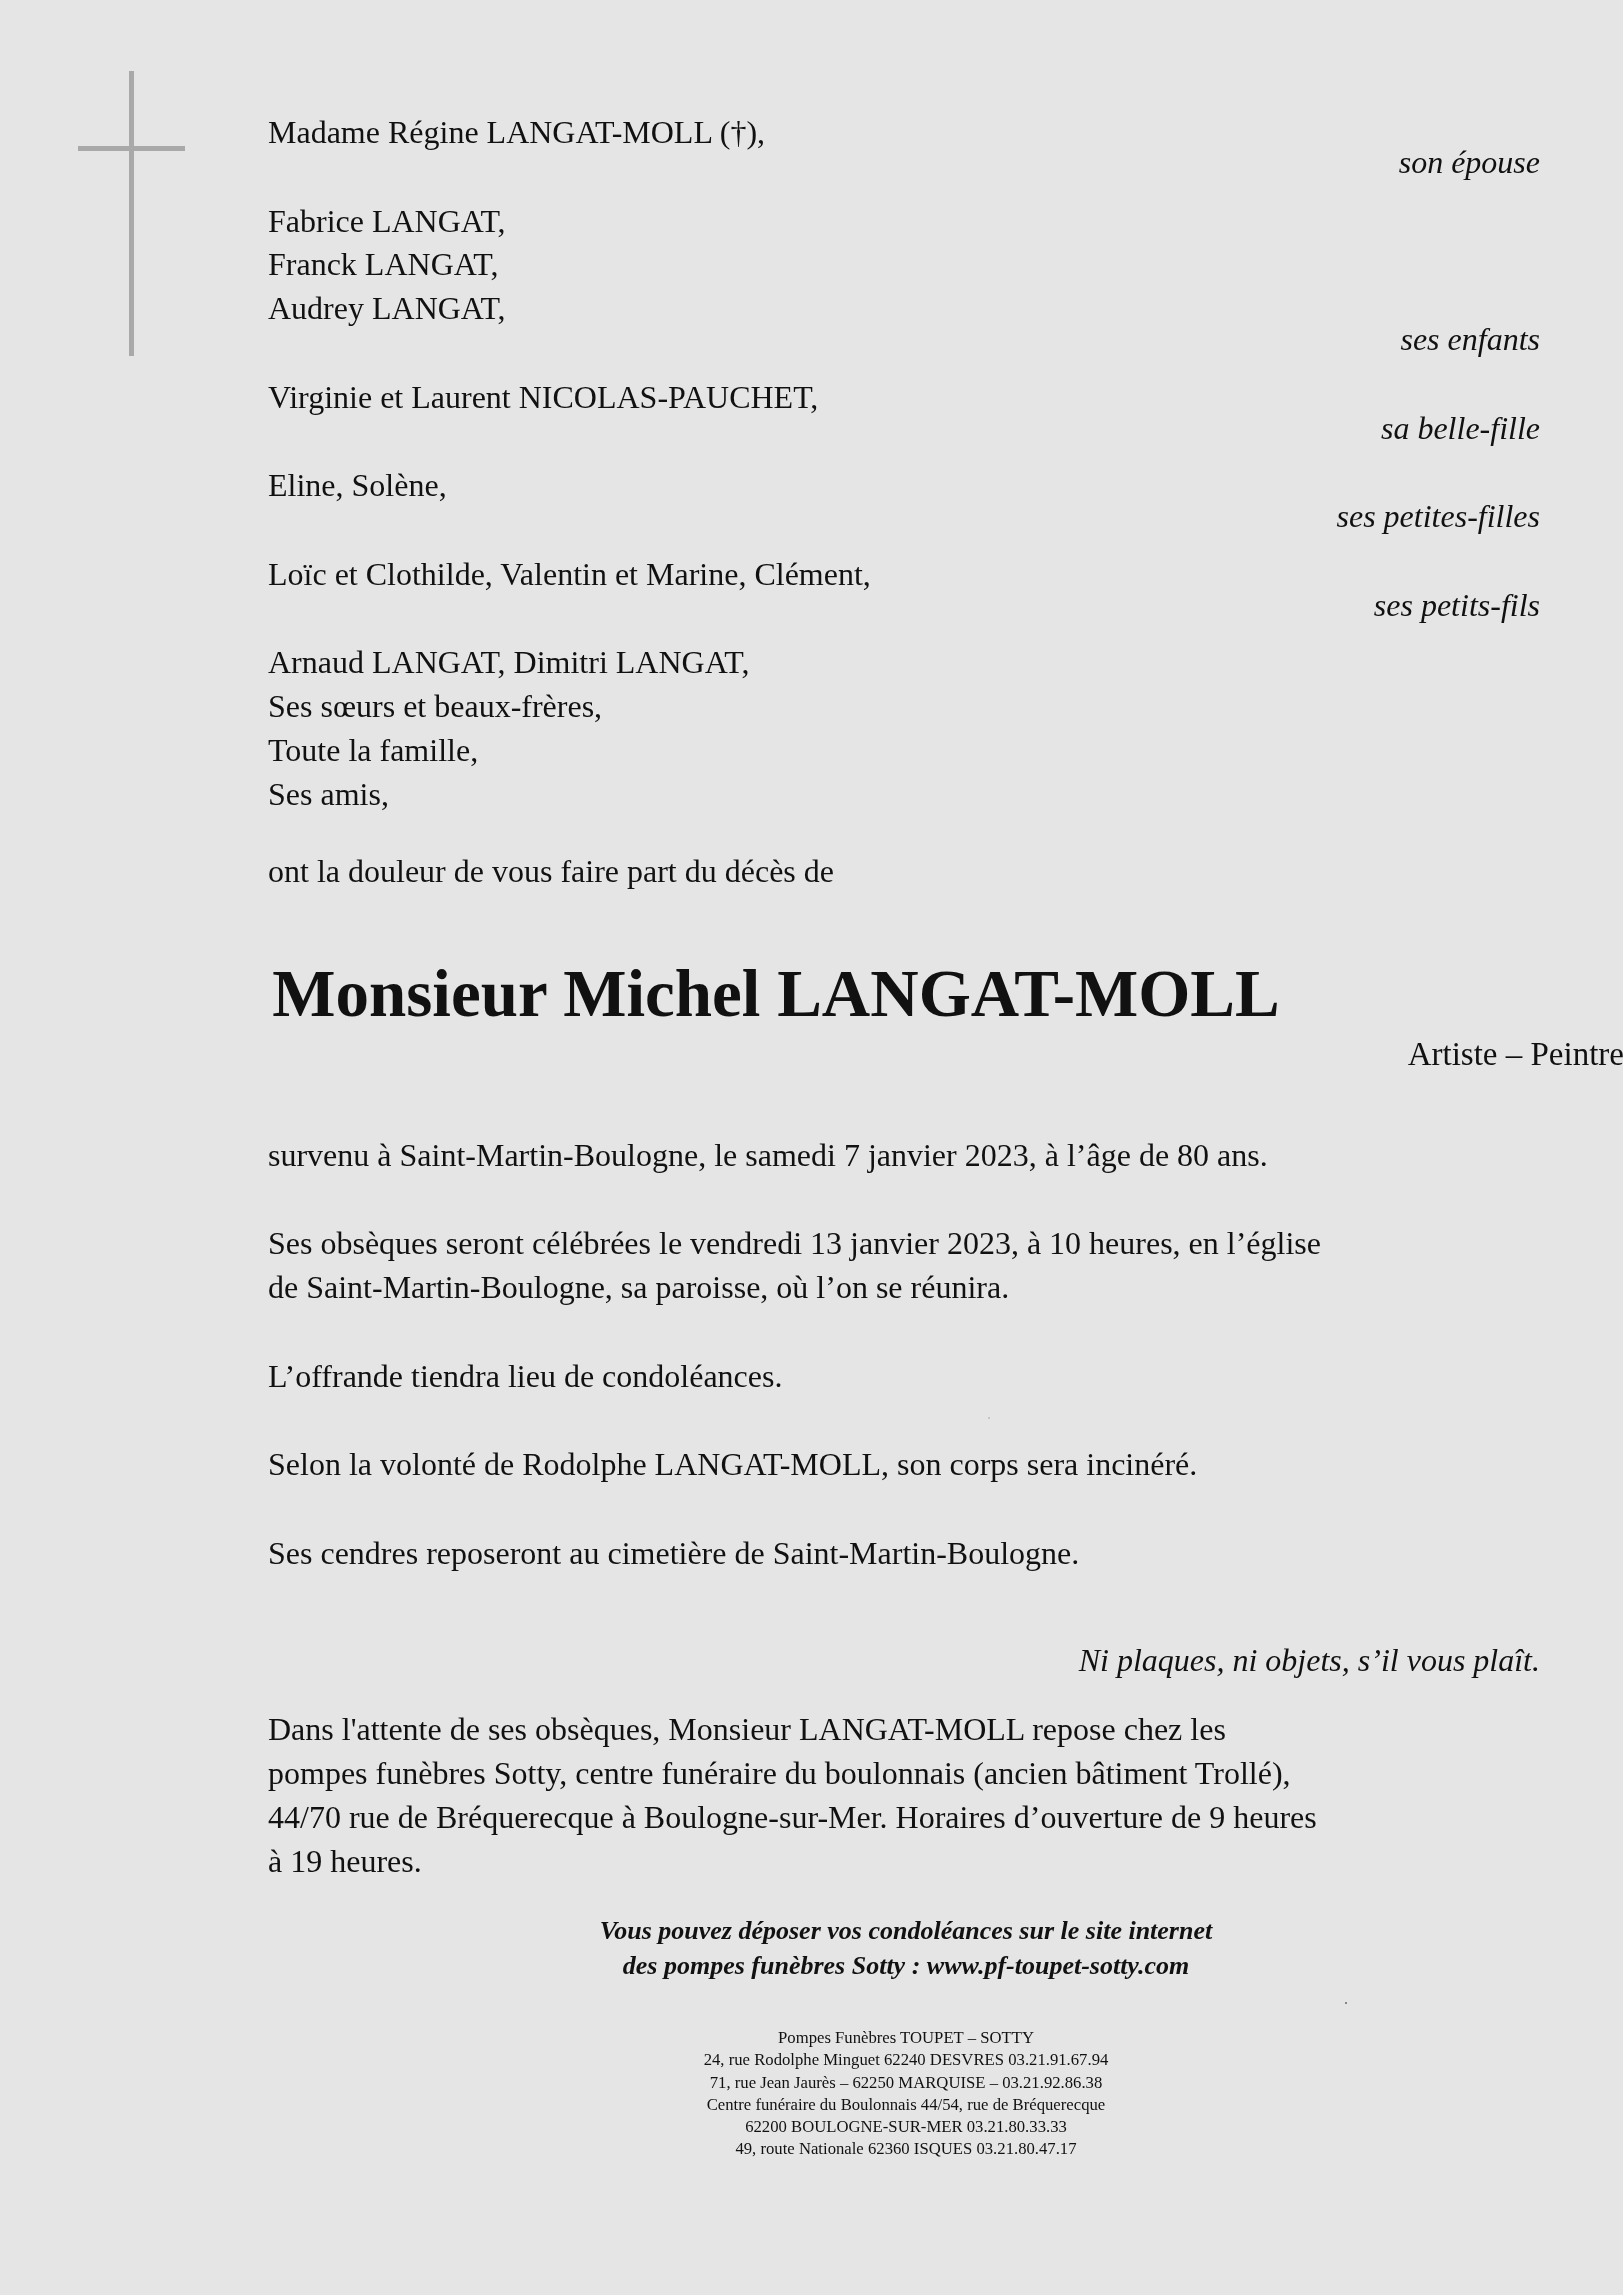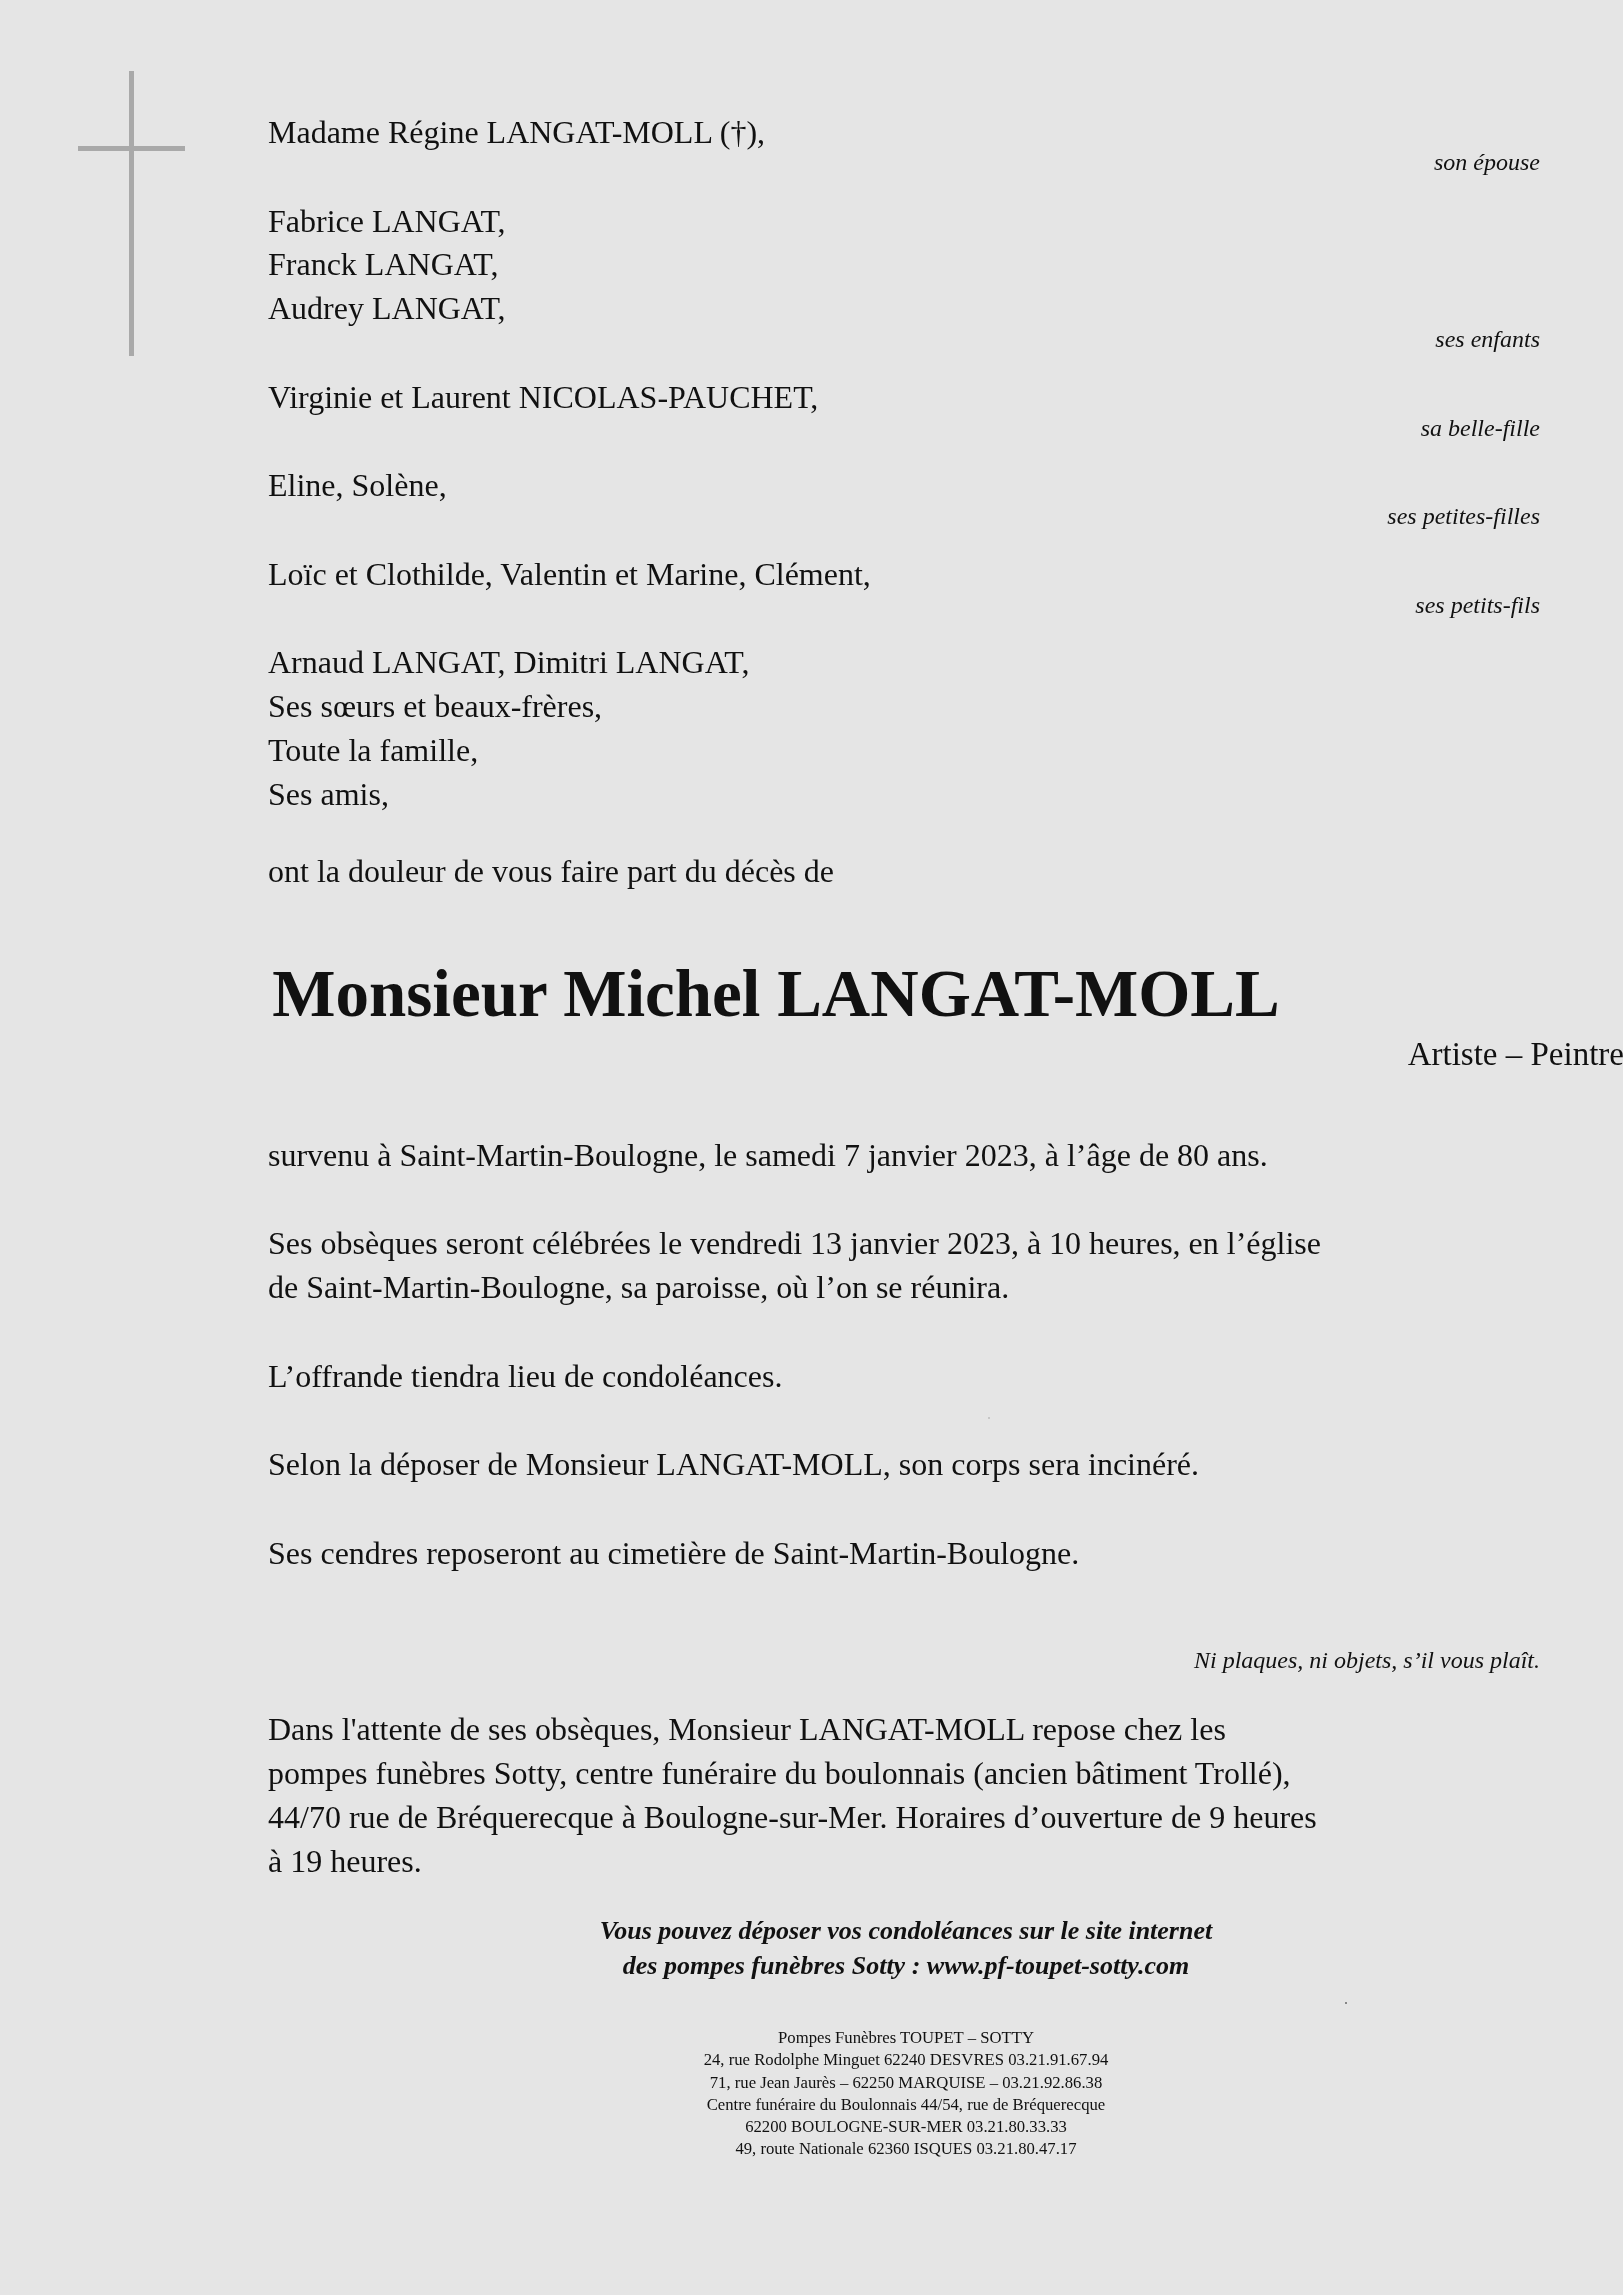--- a/index.html
+++ b/index.html
@@ -39,21 +39,21 @@
     .ln {
       position: absolute;
       left: 268px;
       font-size: 32px;
       line-height: 38px;
       white-space: nowrap;
     }
     .rt {
       position: absolute;
       right: 84px;
-      font-size: 24px;
+      font-size: 32px;
       line-height: 38px;
       font-style: italic;
       white-space: nowrap;
       text-align: right;
     }
     .title {
       position: absolute;
       left: 0; width: 1364px;
       text-align: center;
       font-weight: bold;
@@ -142,21 +142,21 @@
   <div class="subtitle" style="top:1034px">Artiste – Peintre</div>
 
   <div class="ln" style="top:1136px">survenu à Saint-Martin-Boulogne, le samedi 7 janvier 2023, à l’âge de 80 ans.</div>
 
   <div>
     <div class="ln" style="top:1224px">Ses obsèques seront célébrées le vendredi 13 janvier 2023, à 10 heures, en l’église</div>
     <div class="ln" style="top:1268px">de Saint-Martin-Boulogne, sa paroisse, où l’on se réunira.</div>
   </div>
 
   <div class="ln" style="top:1357px">L’offrande tiendra lieu de condoléances.</div>
-  <div class="ln" style="top:1445px">Selon la déposer de Monsieur LANGAT-MOLL, son corps sera incinéré.</div>
+  <div class="ln" style="top:1445px">Selon la volonté de Rodolphe LANGAT-MOLL, son corps sera incinéré.</div>
   <div class="ln" style="top:1534px">Ses cendres reposeront au cimetière de Saint-Martin-Boulogne.</div>
 
   <div class="rt" style="top:1641px">Ni plaques, ni objets, s’il vous plaît.</div>
 
   <div>
     <div class="ln" style="top:1710px">Dans l'attente de ses obsèques, Monsieur LANGAT-MOLL repose chez les</div>
     <div class="ln" style="top:1754px">pompes funèbres Sotty, centre funéraire du boulonnais (ancien bâtiment Trollé),</div>
     <div class="ln" style="top:1798px">44/70 rue de Bréquerecque à Boulogne-sur-Mer. Horaires d’ouverture de 9 heures</div>
     <div class="ln" style="top:1842px">à 19 heures.</div>
   </div>

